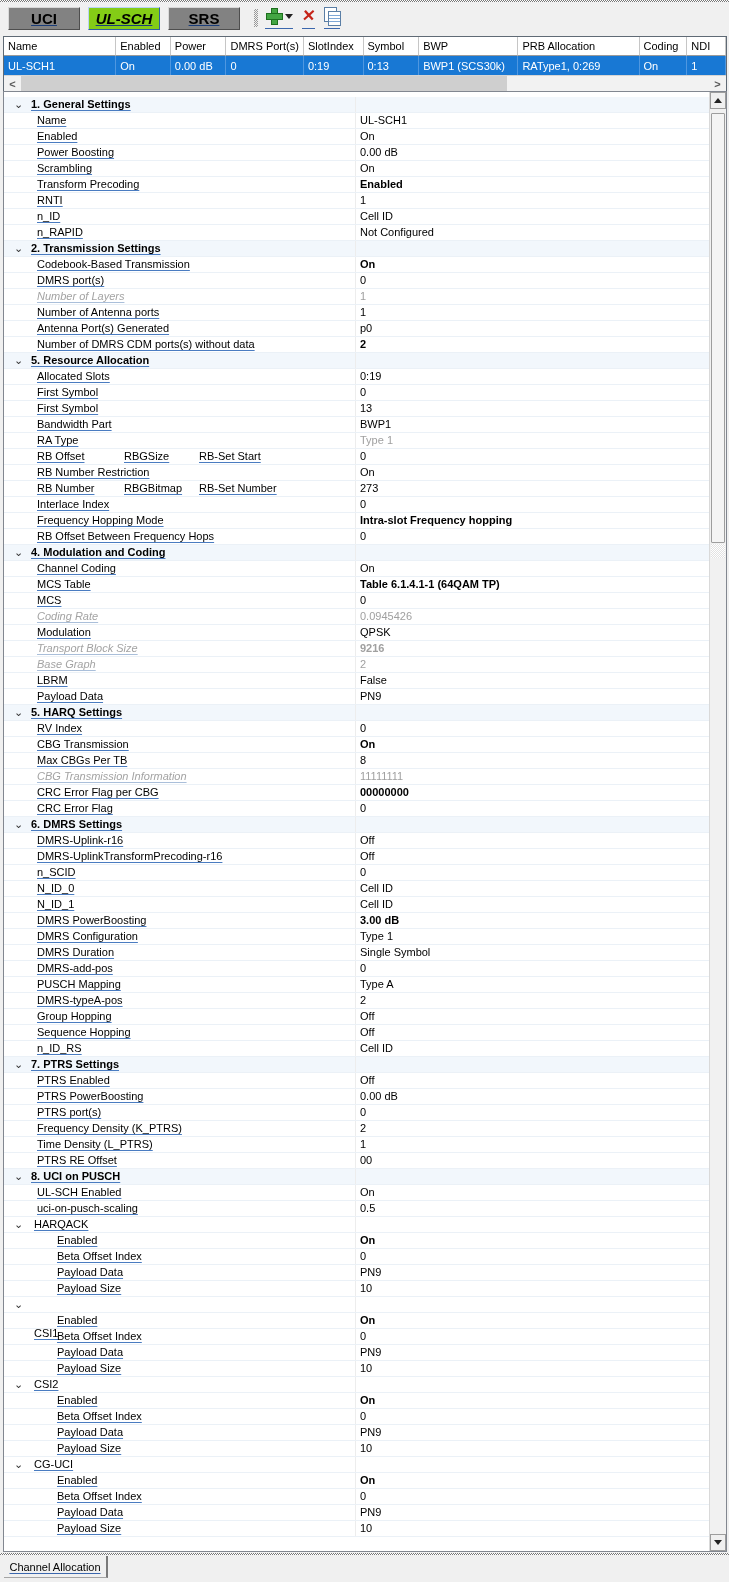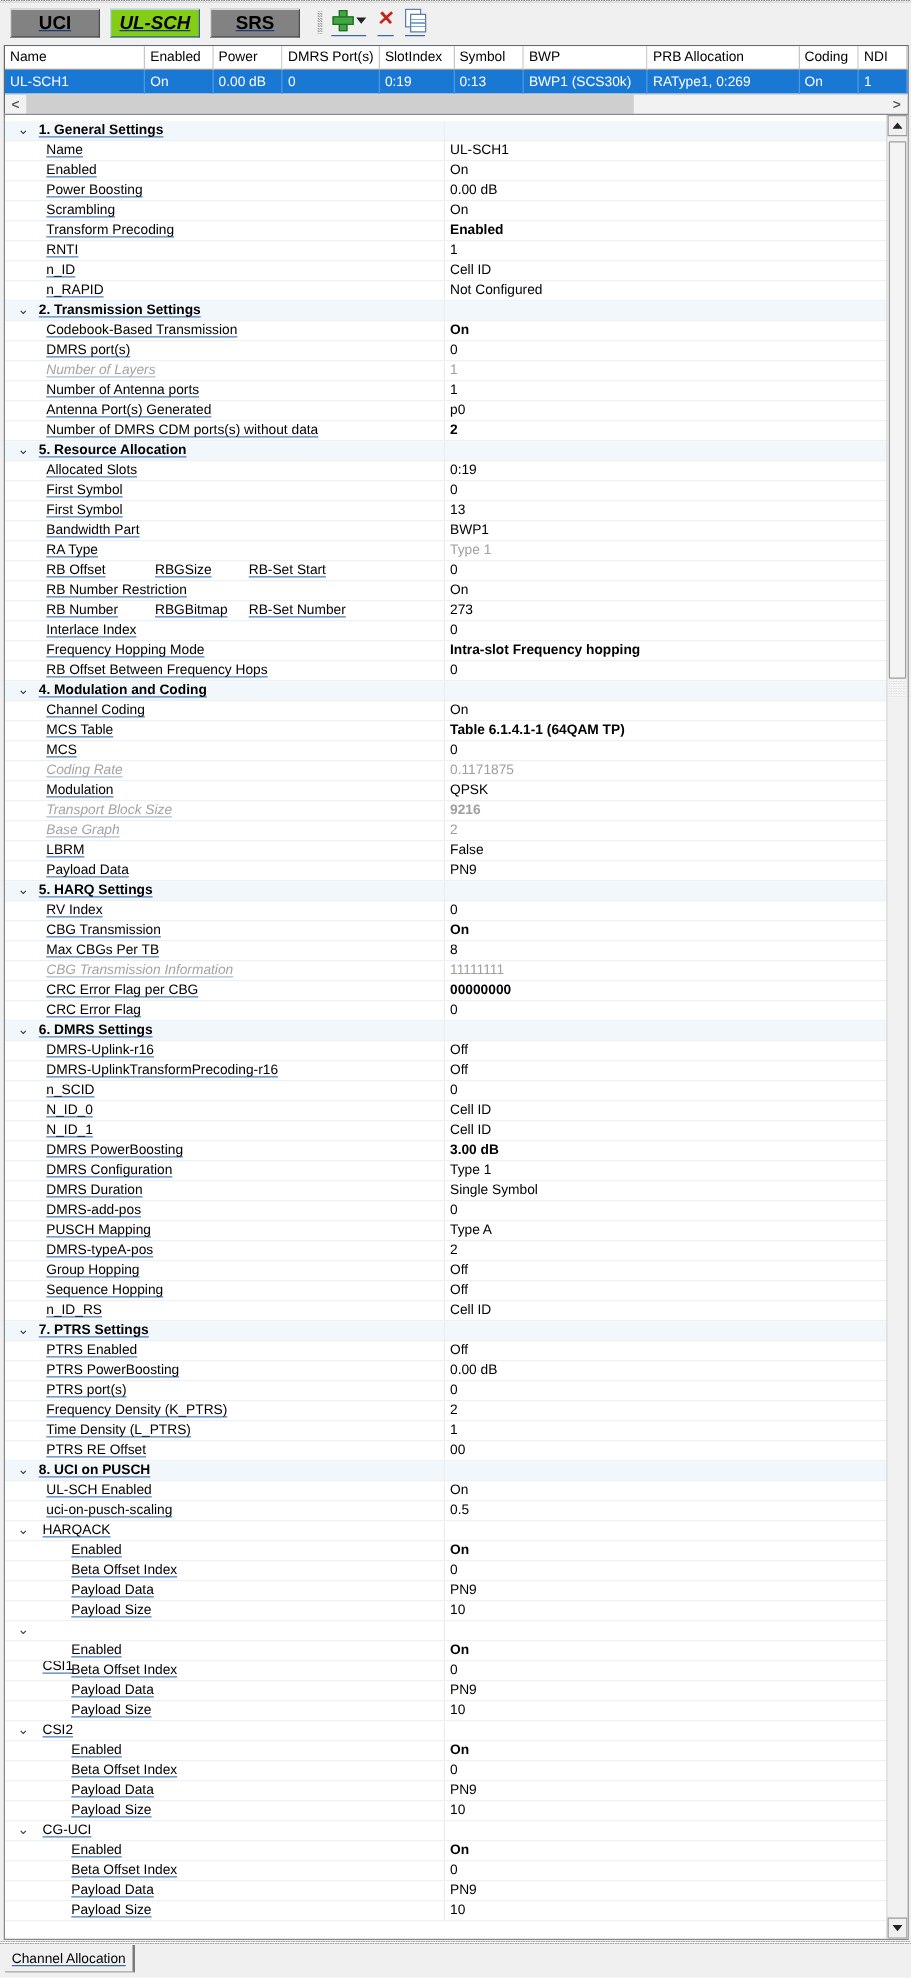--- a/index.html
+++ b/index.html
@@ -295,21 +295,21 @@
         <div class="val vb">Table 6.1.4.1-1 (64QAM TP)</div>
         <div class="coldiv"></div>
       </div>
       <div class="trow prop">
         <div class="lab">MCS</div>
         <div class="val">0</div>
         <div class="coldiv"></div>
       </div>
       <div class="trow prop">
         <div class="lab dis">Coding Rate</div>
-        <div class="val vd">0.1171875</div>
+        <div class="val vd">0.0945426</div>
         <div class="coldiv"></div>
       </div>
       <div class="trow prop">
         <div class="lab">Modulation</div>
         <div class="val">QPSK</div>
         <div class="coldiv"></div>
       </div>
       <div class="trow prop">
         <div class="lab dis">Transport Block Size</div>
         <div class="val vb vd">9216</div>

